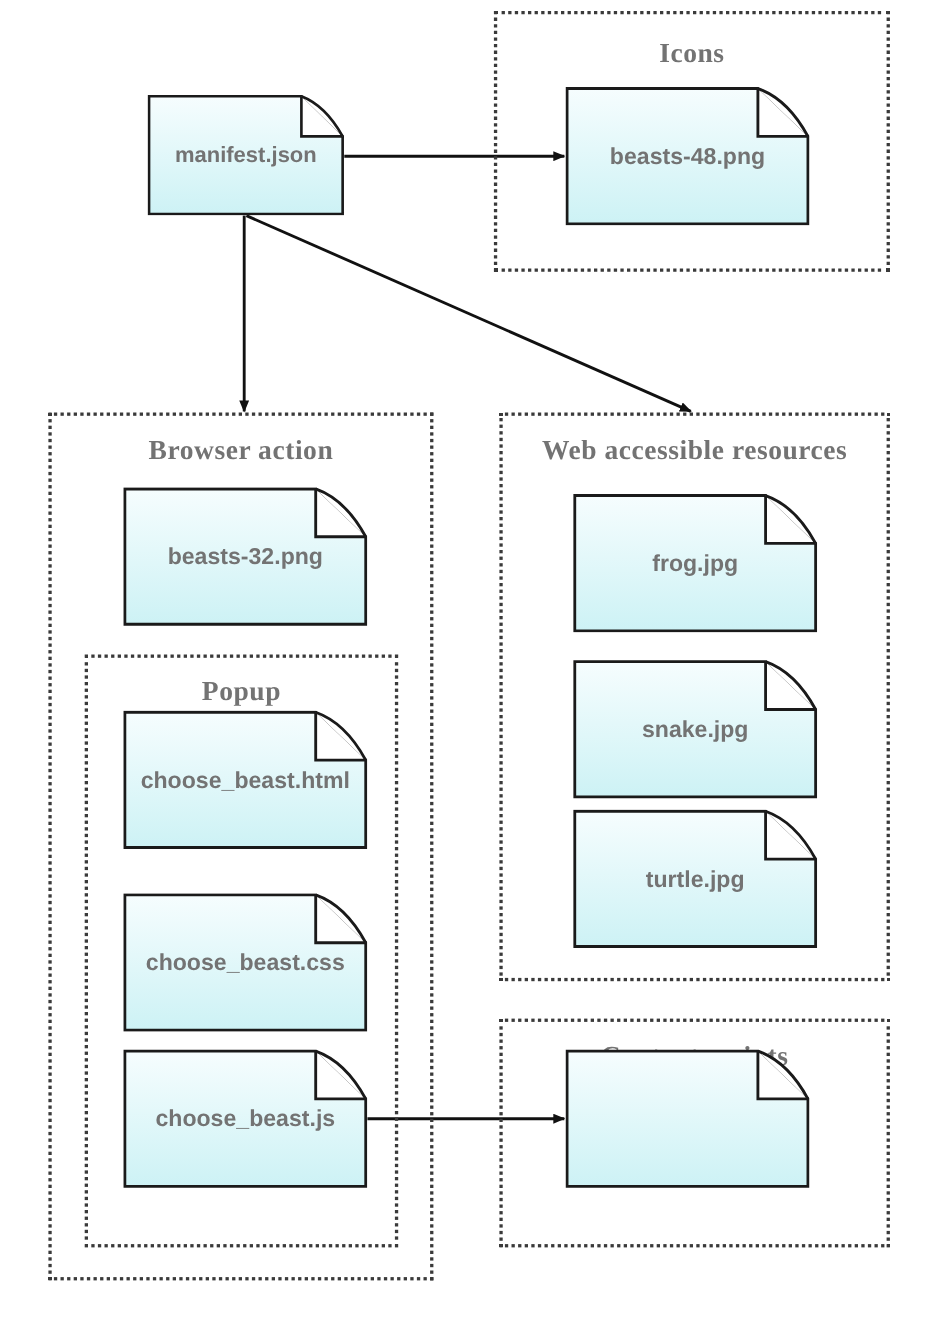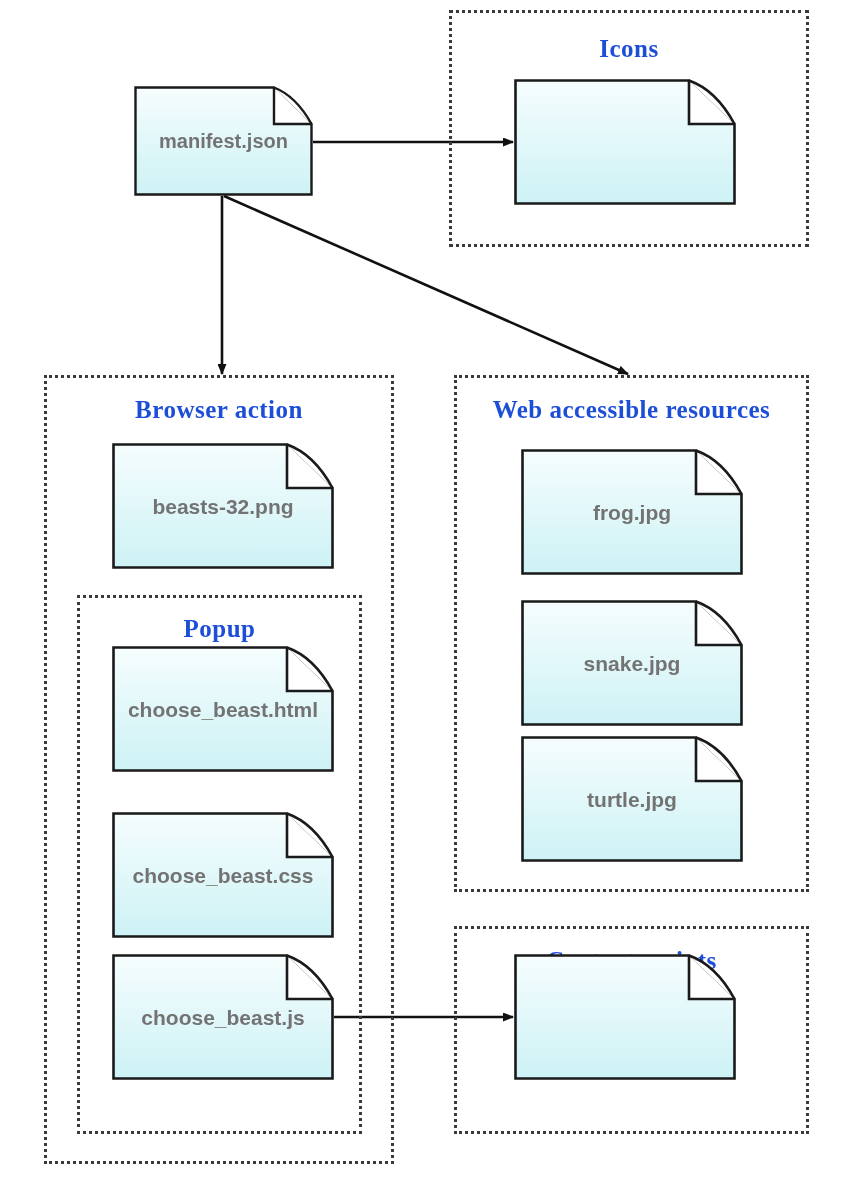--- a/index.html
+++ b/index.html
@@ -30,21 +30,21 @@
     background: transparent;
   }
   .group-label {
     position: absolute;
     left: 0;
     right: 0;
     text-align: center;
     font-family: "Liberation Serif", serif;
     font-size: 25px;
     font-weight: 700;
-    color: #1d4ed8;
+    color: #737373;
     letter-spacing: 0.5px;
     white-space: nowrap;
   }
 
   
   .node {
     position: absolute;
     box-sizing: border-box;
   }
   .node svg {
@@ -143,20 +143,21 @@
       <defs>
         <linearGradient id="g-b48" x1="0" y1="0" x2="0" y2="1">
           <stop offset="0%" stop-color="#f6fdfe"></stop>
           <stop offset="100%" stop-color="#cdf2f5"></stop>
         </linearGradient>
       </defs>
       <path d="M1.5,1.5 H175 L220.5,45 V124.5 H1.5 Z" fill="url(#g-b48)" stroke="#1a1a1a" stroke-width="2.6" stroke-linejoin="miter"></path>
       <path d="M175,1.5 V45 H220.5" fill="#ffffff" stroke="#1a1a1a" stroke-width="2.6" stroke-linejoin="miter"></path>
       <path d="M175,1.5 Q202,11 220.5,45" fill="#ffffff" stroke="#1a1a1a" stroke-width="2.6"></path>
     </svg>
+    <div class="node-label" style="top:52px; font-size:21px;">beasts-48.png</div>
   </div>
 
   <div class="node" style="left:112px; top:443px; width:222px; height:126px;">
     <svg width="222" height="126" viewBox="0 0 222 126">
       <defs>
         <linearGradient id="g-b32" x1="0" y1="0" x2="0" y2="1">
           <stop offset="0%" stop-color="#f6fdfe"></stop>
           <stop offset="100%" stop-color="#cdf2f5"></stop>
         </linearGradient>
       </defs>

